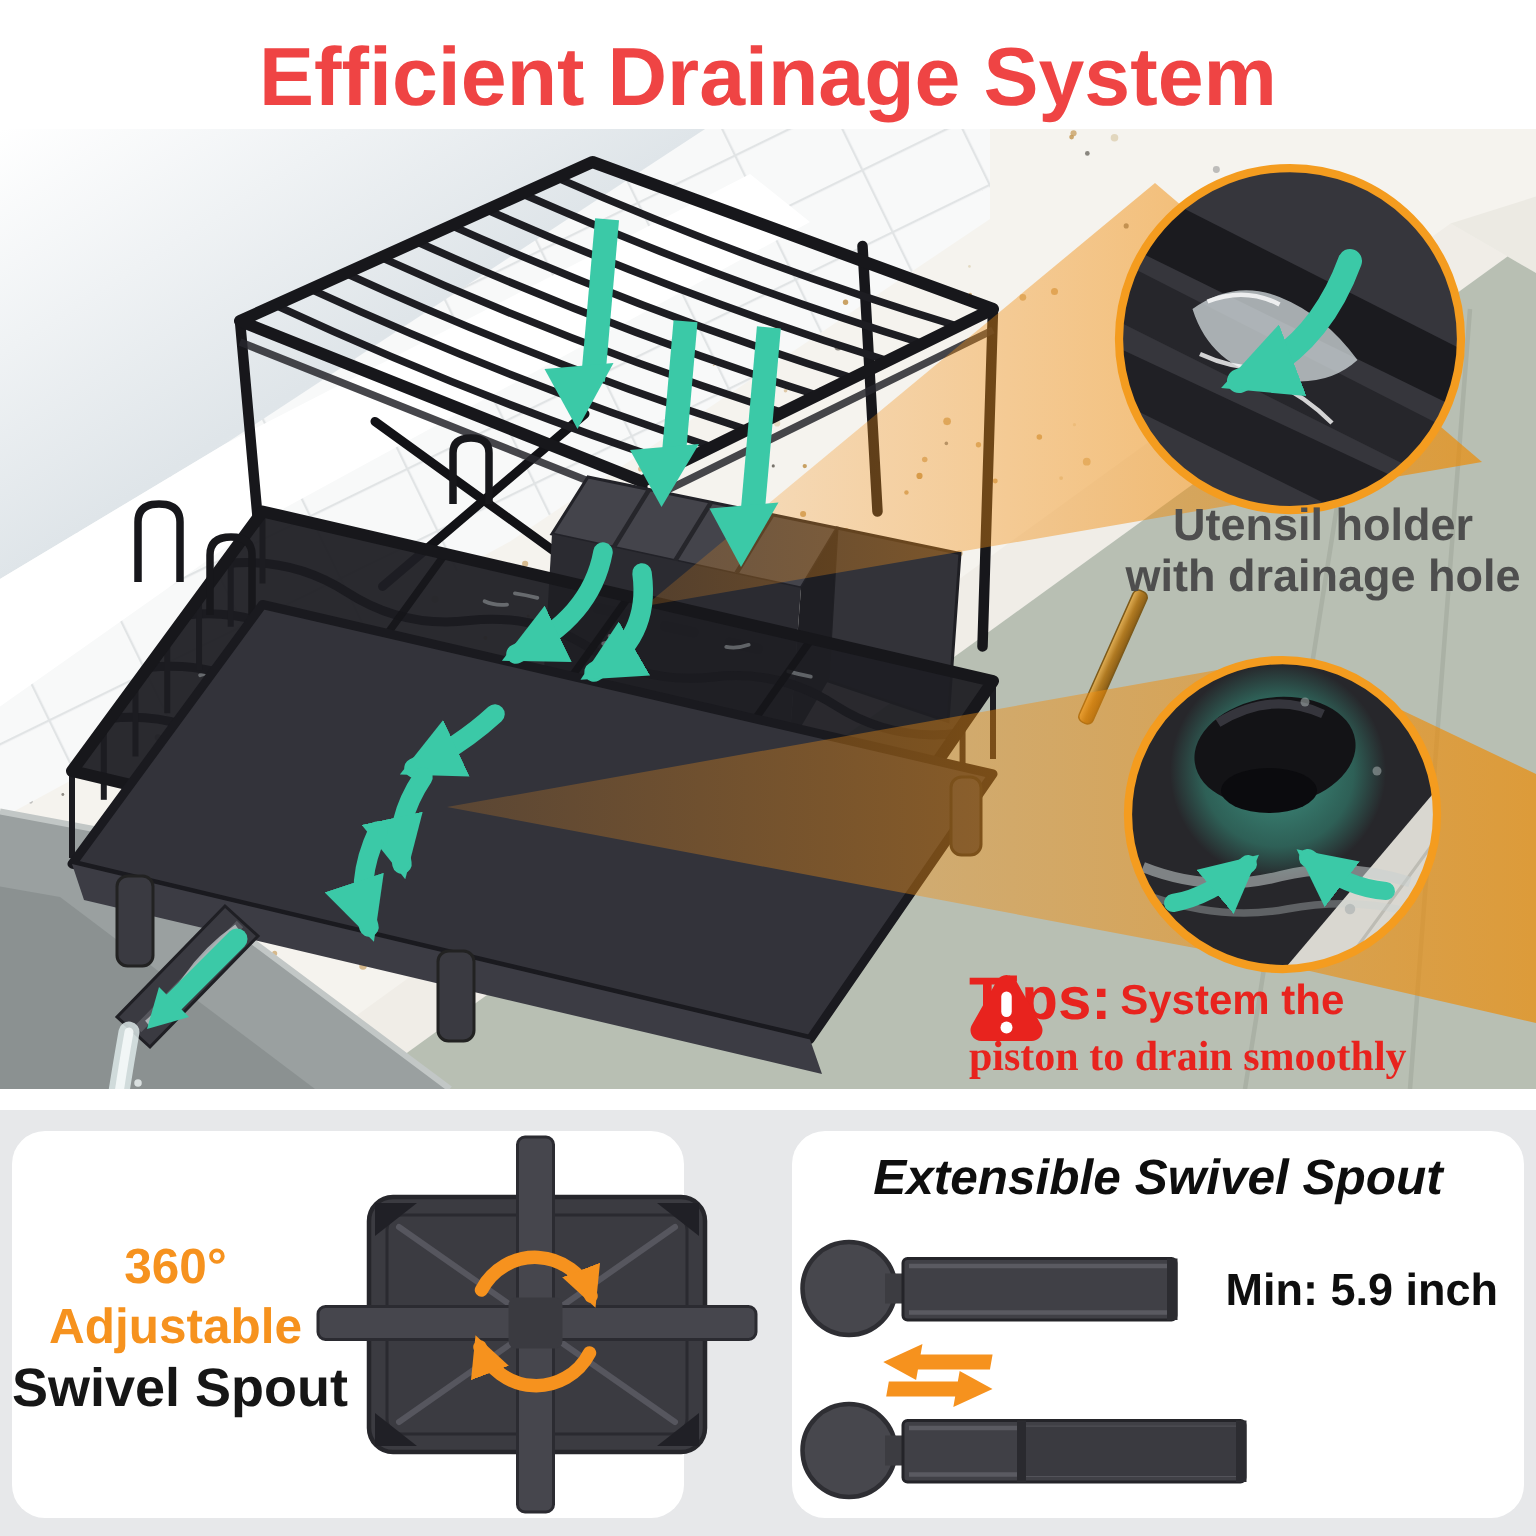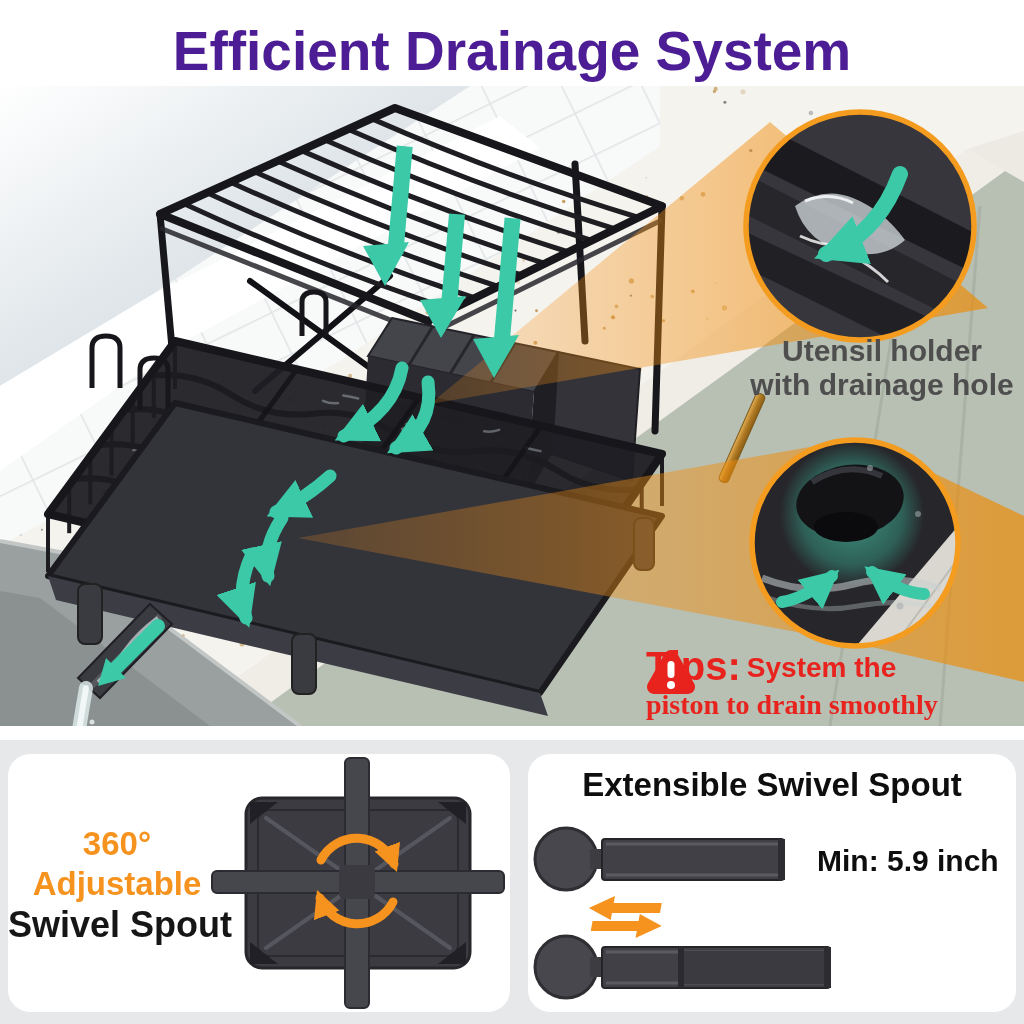--- a/index.html
+++ b/index.html
@@ -1,40 +1,40 @@
 <!DOCTYPE html>
 <html><head>
 <meta charset="utf-8">
 <style>
   html,body{margin:0;padding:0;background:#fff;}
   .stage{position:relative;width:1024px;height:1024px;overflow:hidden;background:#fff;
          font-family:"Liberation Sans","DejaVu Sans",sans-serif;}
   
   .hdr{position:absolute;left:0;top:0;width:1024px;height:102px;display:flex;align-items:center;justify-content:center;background:#fff;}
-  .hdr h1{margin:0;font-size:55px;font-weight:800;color:#4c1d95;letter-spacing:0px;}
+  .hdr h1{margin:0;font-size:55px;font-weight:800;color:#ef4444;letter-spacing:0px;}
   
   .scene{position:absolute;left:0;top:86px;width:1024px;height:640px;}
   .scene svg{position:absolute;left:0;top:0;}
   .utensil-label{position:absolute;left:726px;top:248px;width:312px;text-align:center;
       font-size:30px;font-weight:700;color:#4E4E4E;line-height:1.13;}
   .tips{position:absolute;left:646px;top:558px;display:flex;gap:9px;color:#E8231E;}
   .tips .warn{flex:0 0 auto;margin-top:4px;}
   .tips-lines{font-weight:800;line-height:1.12;}
   .tips-lines .l1{font-size:28px;}
   .tips-lines .l1 .big{font-size:40px;font-weight:800;vertical-align:-3px;margin-right:6px;}
   .tips-lines .l2{font-size:28px;font-family:Liberation Serif, serif;}
   
   .bottom{position:absolute;left:0;top:740px;width:1024px;height:284px;background:#E7E8EA;}
   .card{position:absolute;top:14px;height:258px;background:#fff;border-radius:22px;}
-  .card-left{left:8px;width:502px;}
+  .card-left{left:8px;width:448px;}
   .card-right{left:528px;width:488px;}
   .swivel-text{position:absolute;left:0px;top:70px;width:218px;text-align:center;line-height:1.2;}
   .swivel-text .o{font-size:33px;font-weight:800;color:#F6921E;}
   .swivel-text .d{font-size:36px;font-weight:800;color:#161616;white-space:nowrap;}
-  .card-title{position:absolute;left:0;top:12px;width:100%;text-align:center;font-size:33px;font-weight:800;color:#0e0e0e;}
+  .card-title{position:absolute;left:0;top:12px;width:100%;text-align:center;font-size:33px;font-weight:800;color:#0e0e0e;font-style:italic;}
   .len-label{position:absolute;font-size:30px;font-weight:800;color:#0e0e0e;white-space:nowrap;margin-left:27px;}
   .min-label{left:262px;top:90px;}
   .max-label{left:300px;top:198px;}
 </style>
 </head>
 <body>
 
 <div class="stage">
 
   <div class="hdr">

